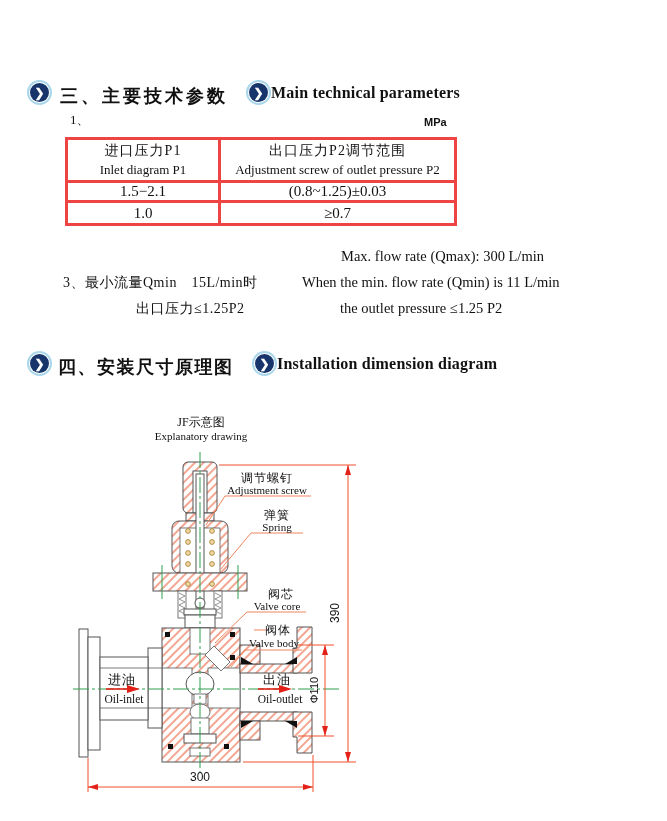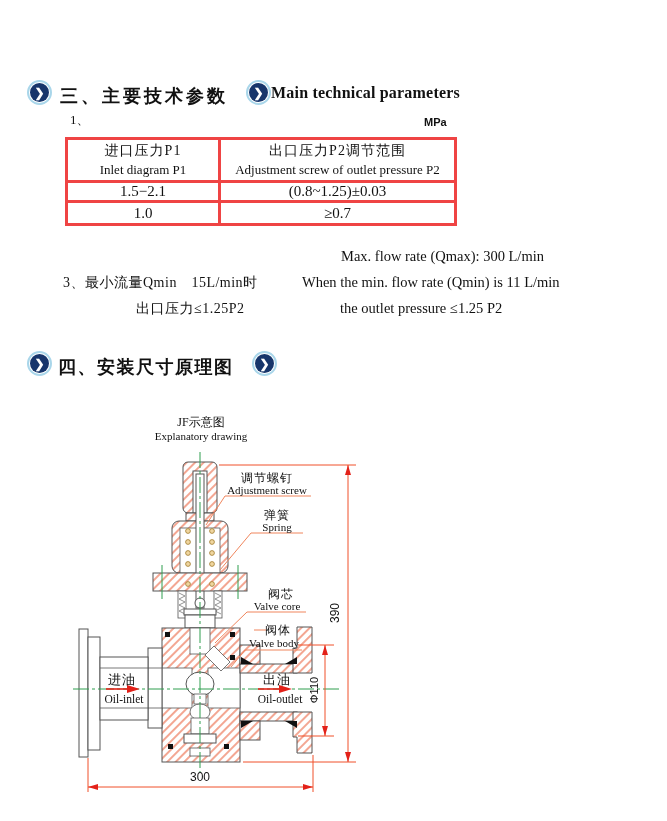--- a/index.html
+++ b/index.html
@@ -73,20 +73,21 @@
   <div class="abs para-zh" style="left:88px;top:300px;margin-left:48px;">出口压力≤1.25P2</div>
   <div class="abs para-en" style="left:306px;top:300px;margin-left:34px;">the outlet pressure ≤1.25 P2</div>
 
   <div class="badge" style="left:27px;top:351px;">
     <div class="in">❯</div>
   </div>
   <div class="abs zh-head" style="left:58px;top:355px;letter-spacing:1.5px;">四、安装尺寸原理图</div>
   <div class="badge" style="left:252px;top:351px;">
     <div class="in">❯</div>
   </div>
+  <div class="abs en-head" style="left:277px;top:355px;">Installation dimension diagram</div>
 
   <svg style="position:absolute;left:0;top:0;" width="667" height="821" viewBox="0 0 667 821">
     <defs>
       <pattern id="h1" patternUnits="userSpaceOnUse" width="6" height="6" patternTransform="rotate(45)">
         <rect width="6" height="6" fill="#ffffff"></rect>
         <line x1="3" y1="0" x2="3" y2="6" stroke="#ec6b4a" stroke-width="1.2"></line>
       </pattern>
     </defs>
 
     <g stroke="#555" stroke-width="1">

